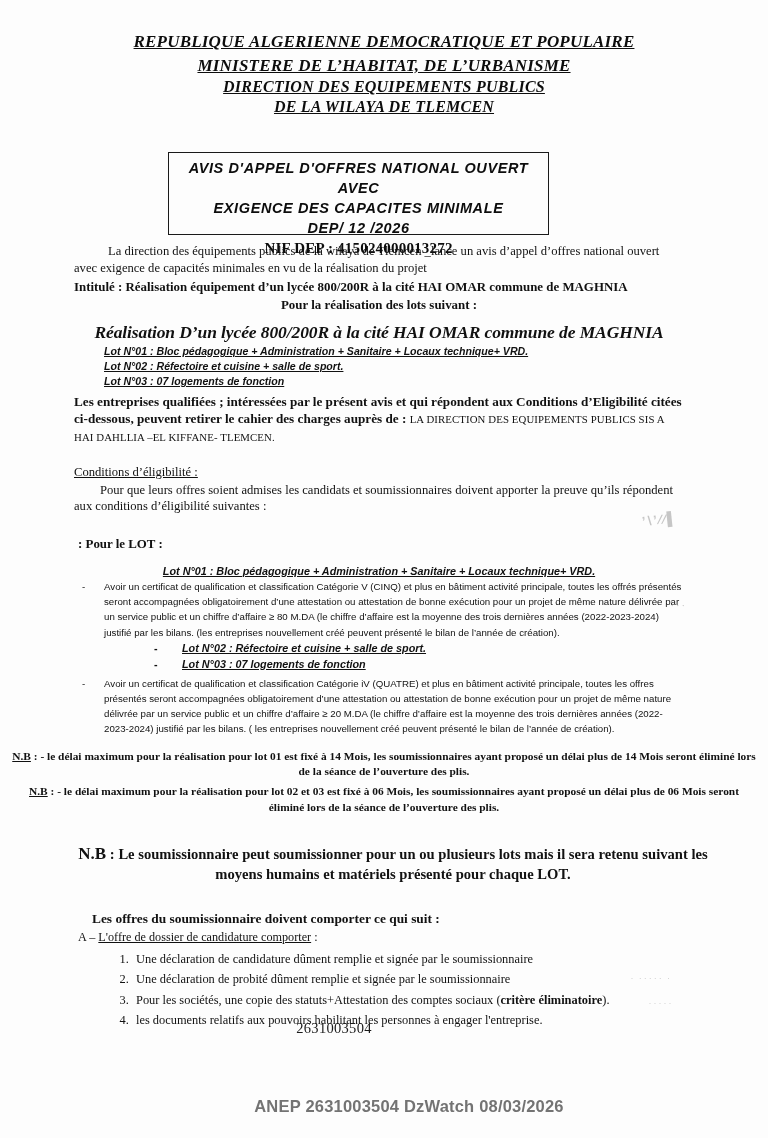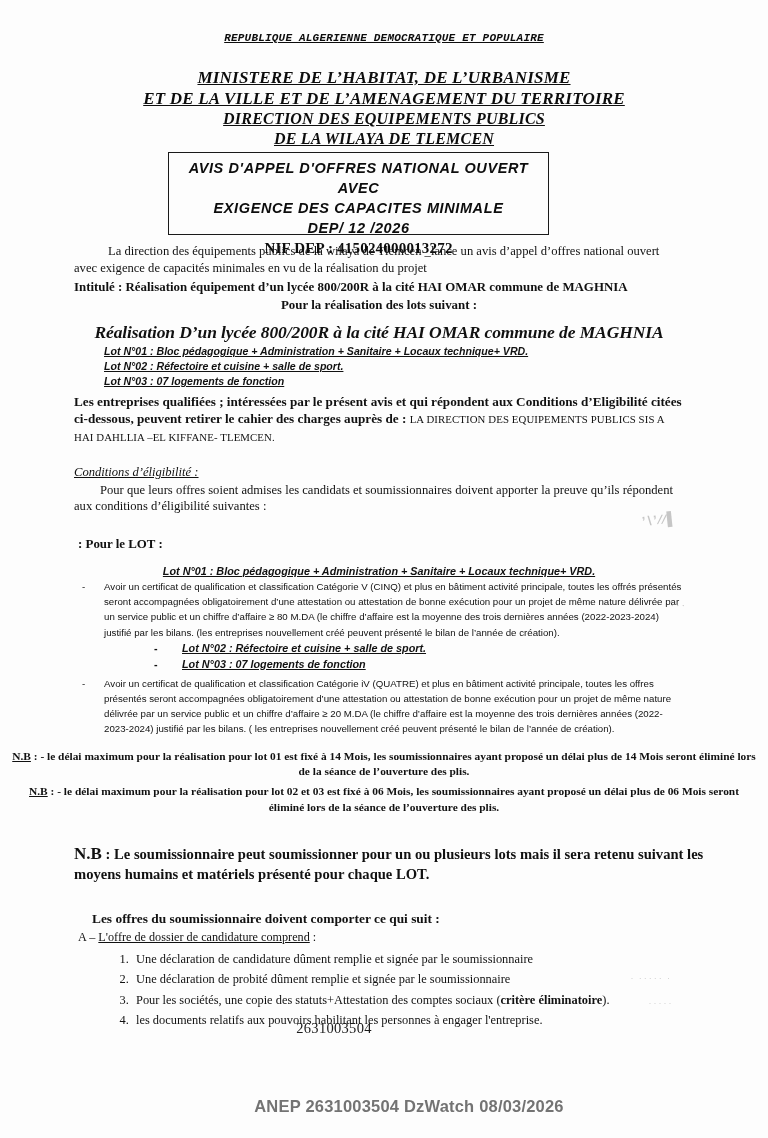--- a/index.html
+++ b/index.html
@@ -24,23 +24,22 @@
   }
   .hdr-line {
     font-family: "Liberation Serif", serif;
     font-weight: bold;
     font-style: italic;
     text-decoration: underline;
     letter-spacing: 0.2px;
     color: #0d0d0d;
   }
   .hdr-republic {
-    font-size: 11px;
-    margin-bottom: 24px;
-    font-family: Liberation Mono, monospace;
+    font-size: 17px;
+    margin-bottom: 4px;
   }
   .hdr-ministry-1 { font-size: 17px; line-height: 1.22; }
   .hdr-ministry-2 { font-size: 17px; line-height: 1.22; }
   .hdr-direction  { font-size: 16px; line-height: 1.25; }
   .hdr-wilaya     { font-size: 16px; line-height: 1.25; }
 
   
   .title-box {
     position: absolute;
     left: 168px;
@@ -127,21 +126,20 @@
   .small-caps-run {
     font-size: 10.8px;
     font-weight: normal;
     letter-spacing: 0.1px;
   }
   .h-cond {
     font-weight: normal;
     font-size: 12.6px;
     text-decoration: underline;
     margin-top: 20px;
-    font-style: italic;
   }
   .p-preuve {
     font-size: 12.6px;
     line-height: 1.33;
     text-indent: 26px;
     margin-top: 2px;
   }
   .p-pourlot {
     font-size: 12.9px;
     font-weight: bold;
@@ -197,20 +195,21 @@
     padding: 0 12px;
   }
   .nb-delai .nb-tag { text-decoration: underline; }
 
   .nb-big {
     font-size: 14.6px;
     font-weight: bold;
     line-height: 1.36;
     margin-top: 26px;
     padding: 0 56px 0 74px;
+    text-align: center;
   }
   .nb-big .nb-lead { font-size: 17px; }
 
   .h-offres {
     font-size: 13.4px;
     font-weight: bold;
     margin-top: 26px;
     margin-left: 18px;
   }
   .h-a-offre {
@@ -269,21 +268,20 @@
   }
 </style>
 </head>
 <body>
 
 <div class="page">
 
   <div class="header">
     <div class="hdr-line hdr-republic">REPUBLIQUE ALGERIENNE DEMOCRATIQUE ET POPULAIRE</div>
     <div class="hdr-line hdr-ministry-1">MINISTERE DE L’HABITAT, DE L’URBANISME</div>
-    <div class="hdr-line hdr-ministry-2">ET DE LA VILLE ET DE L’AMENAGEMENT DU TERRITOIRE</div>
     <div class="hdr-line hdr-direction">DIRECTION DES EQUIPEMENTS PUBLICS</div>
     <div class="hdr-line hdr-wilaya">DE LA WILAYA DE  TLEMCEN</div>
   </div>
 
   <div class="title-box">
     <div class="tb-line">AVIS D'APPEL D'OFFRES NATIONAL OUVERT AVEC</div>
     <div class="tb-line">EXIGENCE DES CAPACITES MINIMALE</div>
     <div class="tb-line">DEP/    12 /2026</div>
     <div class="tb-nif">NIF DEP : 415024000013272</div>
   </div>
@@ -314,21 +312,21 @@
       <div class="cond-para" style="margin-top:4px;"><span class="dash">-</span><span>Avoir un certificat de qualification et classification Catégorie iV (QUATRE) et plus en bâtiment activité principale, toutes les offres présentés seront accompagnées obligatoirement d’une attestation ou attestation de bonne exécution pour un projet de même nature délivrée par un service public  et un chiffre d’affaire ≥ 20 M.DA (le chiffre d’affaire est la moyenne des trois dernières années (2022-2023-2024) justifié par  les bilans. ( les entreprises nouvellement créé peuvent présenté le bilan de l’année de création).</span></div>
     </div>
 
     <div class="nb-delai"><span class="nb-tag">N.B</span><span> : - le délai maximum pour la réalisation pour lot 01 est fixé à 14 Mois, les soumissionnaires ayant proposé un délai plus de 14 Mois seront éliminé lors de la séance de l’ouverture des plis.</span></div>
     <div class="nb-delai" style="margin-top:4px;"><span class="nb-tag">N.B</span><span> : - le délai maximum pour la réalisation pour lot 02 et 03  est fixé à 06 Mois, les soumissionnaires ayant proposé un délai plus de 06 Mois seront éliminé lors de la séance de l’ouverture des plis.</span></div>
 
     <div class="nb-big"><span class="nb-lead">N.B</span><span> : Le soumissionnaire peut soumissionner pour un ou plusieurs lots mais il sera retenu suivant les moyens humains et matériels présenté pour chaque LOT.</span></div>
 
     <div class="blk">
       <div class="h-offres">Les offres du soumissionnaire doivent comporter ce qui suit :</div>
-      <div class="h-a-offre"><span>A – </span><u>L'offre de dossier de candidature comprend</u><span> :</span></div>
+      <div class="h-a-offre"><span>A – </span><u>L'offre de dossier de candidature comporter</u><span> :</span></div>
       <ol class="docs">
         <li>Une déclaration de candidature dûment remplie et signée par le soumissionnaire</li>
         <li>Une déclaration de probité dûment remplie et signée par le soumissionnaire</li>
         <li><span>Pour les sociétés, une copie des statuts+Attestation des comptes sociaux (</span><b>critère éliminatoire</b><span>).</span></li>
         <li>les documents relatifs aux pouvoirs habilitant les personnes à engager l'entreprise.</li>
       </ol>
     </div>
 
   </div>
 

